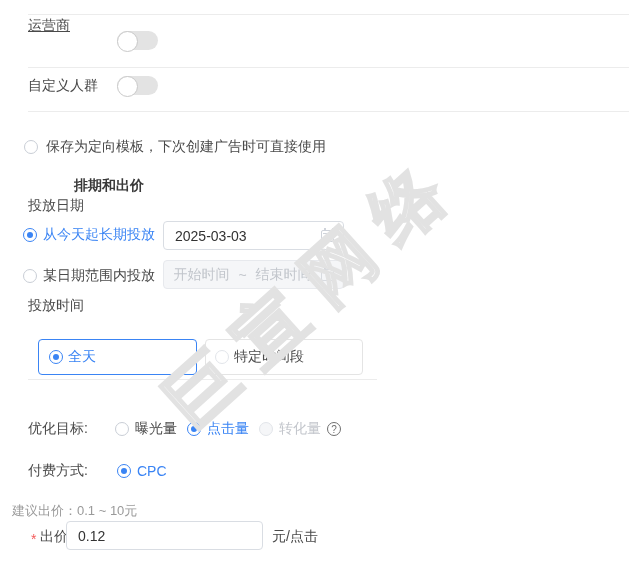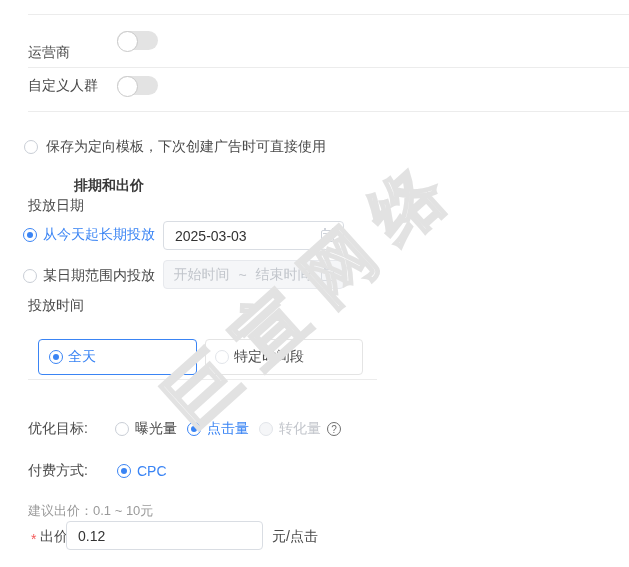--- a/index.html
+++ b/index.html
@@ -44,39 +44,39 @@
   .timebox--active { left:38px; width:159px; border:1px solid #3a84f4; padding-left:10px; gap:5px; }
   .timebox--plain { left:205px; width:158px; border:1px solid #e4e4e4; padding-left:9px; gap:5px; }
 
   
   .help-icon { display:inline-flex; flex:none; align-items:center; justify-content:center; width:14px; height:14px; border:1px solid #6f6f6f; border-radius:50%; font-size:10px; color:#6f6f6f; cursor:pointer; }
 
   .gap6 { margin-left:6px; } .gap10 { margin-left:10px; }
   .optlabel { white-space:nowrap; }
   .dis-text { color:#c3c6cc; }
 
-  .suggest { position:absolute; left:28px; top:502px; font-size:13px; color:#9a9a9a; white-space:nowrap; }
+  .suggest { position:absolute; left:12px; top:502px; font-size:13px; color:#9a9a9a; white-space:nowrap; }
   .star { position:absolute; left:31px; top:531px; color:#f45a5a; font-size:14px; }
   .unit { position:absolute; left:272px; top:529px; }
 
   
   .watermark { position:absolute; left:85px; top:248px; width:440px; height:100px;
     display:flex; align-items:center; justify-content:center;
     transform:rotate(-42deg); font-size:70px; font-weight:700; letter-spacing:22px; padding-left:22px;
     color:transparent; -webkit-text-stroke:2.5px #e2e2e2;
     pointer-events:none; z-index:50; white-space:nowrap; user-select:none; }
 </style>
 </head>
 <body>
 
 <div class="page">
 
   <div class="divider d1"></div>
 
-  <span class="lbl" style="left:28px; top:45px;">运营商</span>
+  <span class="lbl" style="left:28px; top:18px;text-decoration:underline;">运营商</span>
   <span class="toggle" style="left:117px; top:31px;"></span>
 
   <div class="divider d2"></div>
 
   <span class="lbl" style="left:28px; top:78px;">自定义人群</span>
   <span class="toggle" style="left:117px; top:76px;"></span>
 
   <div class="divider d3"></div>
 
   <div class="flexrow" style="left:24px; top:138px; gap:8px;">

